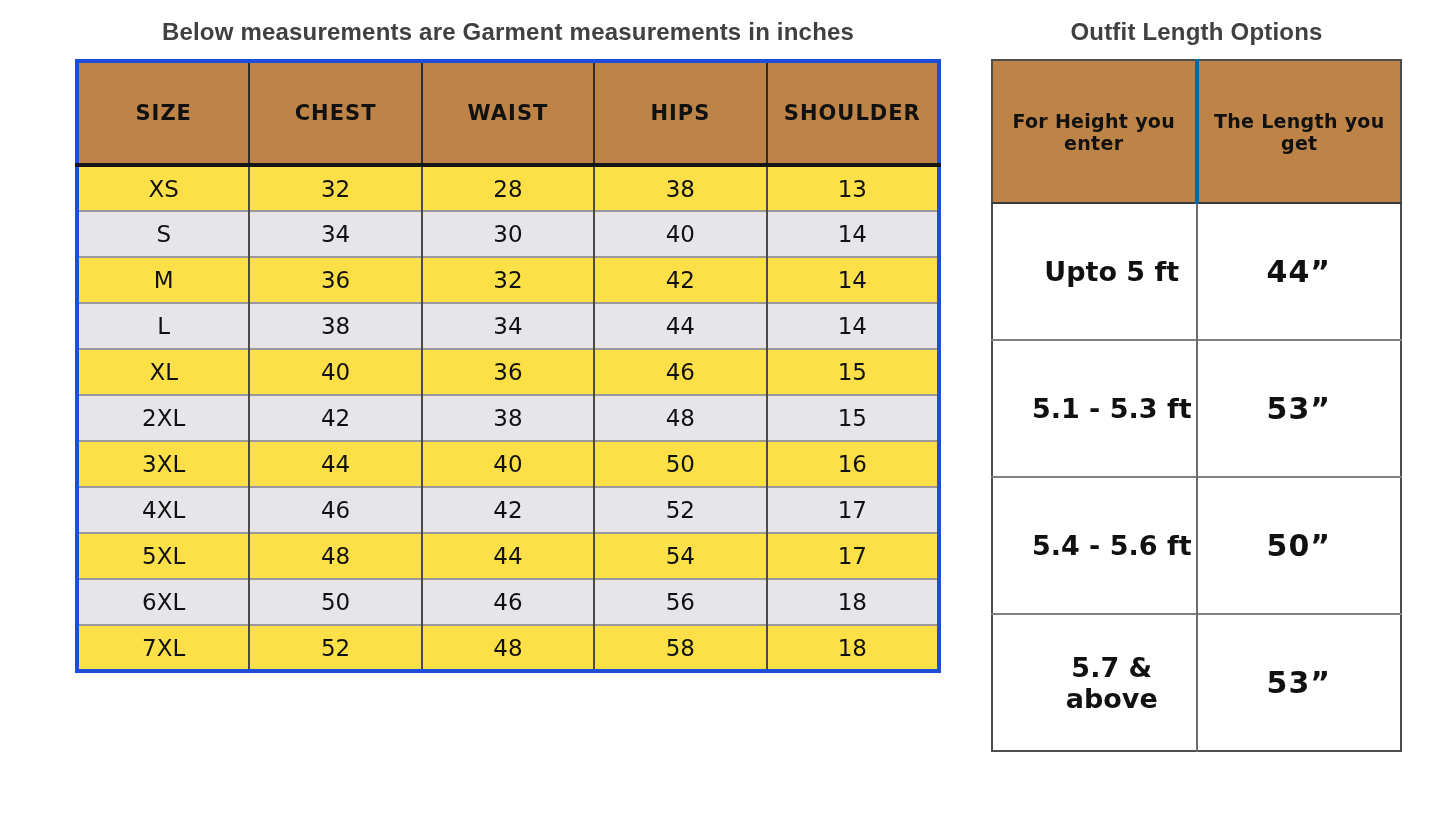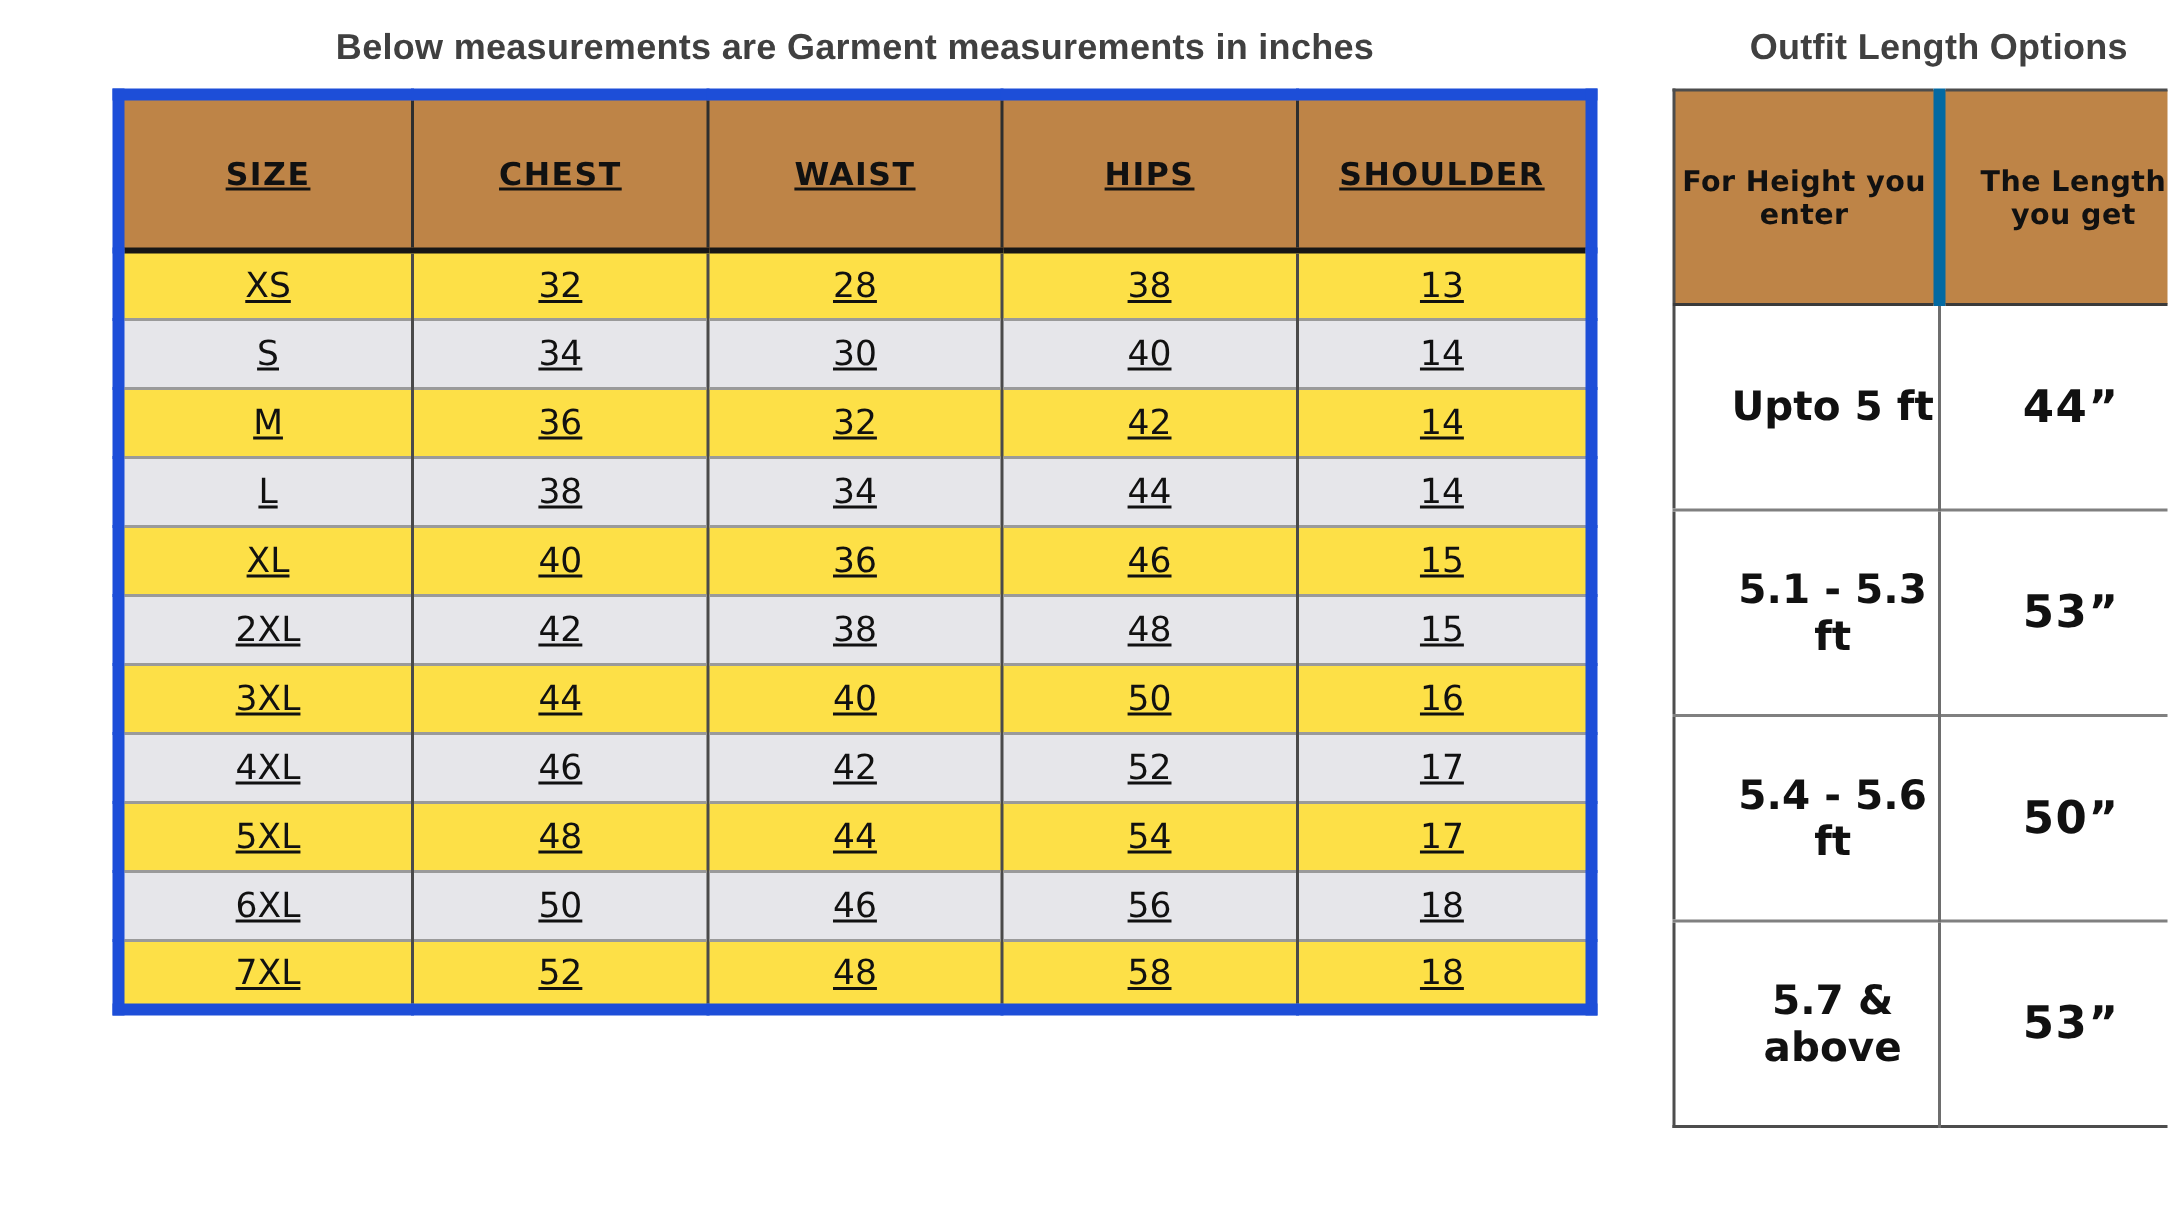--- a/index.html
+++ b/index.html
@@ -22,25 +22,24 @@
     font-family: "Liberation Sans", sans-serif;
     font-weight: bold;
     font-size: 24px;
     text-align: center;
     margin: 0 0 13px 0;
     color: #404040;
     letter-spacing: 0.2px;
   }
   
   .size-table {
-    width: 990px;
+    width: 866px;
     border-collapse: collapse;
     table-layout: fixed;
-    border: 8px solid #1d4ed8;
-    text-decoration: underline;
+    border: 4px solid #1d4ed8;
   }
   .size-table th {
     height: 104px;
     background: #BE8447;
     font-size: 21px;
     font-weight: bold;
     letter-spacing: 1px;
     text-align: center;
     border-left: 2px solid #2E2E2E;
     border-bottom: 4px solid #161616;
@@ -54,33 +53,33 @@
     border-left: 2px solid #4A4A4A;
     border-top: 2px solid #9A9A9A;
     background: #fde047;
   }
   .size-table td:first-child { border-left: none; }
   .size-table tbody tr:first-child td { border-top: none; }
   .size-table tbody tr:nth-child(even) td { background: #E6E6EA; }
   
   .right-col { width: 411px; }
   .length-table {
-    width: 355px;
+    width: 411px;
     border-collapse: collapse;
     table-layout: fixed;
     border: 2px solid #4D4D4D;
   }
   .length-table th {
     height: 143px;
     background: #BE8447;
     font-size: 19px;
     font-weight: bold;
     text-align: center;
     letter-spacing: 0.3px;
-    border-left: 8px solid #0369a1;
+    border-left: 4px solid #0369a1;
     border-bottom: 2px solid #3A3A3A;
   }
   .length-table th:first-child { border-left: none; }
   .length-table td {
     height: 137px;
     text-align: center;
     vertical-align: middle;
     font-size: 27px;
     font-weight: bold;
     background: #ffffff;

